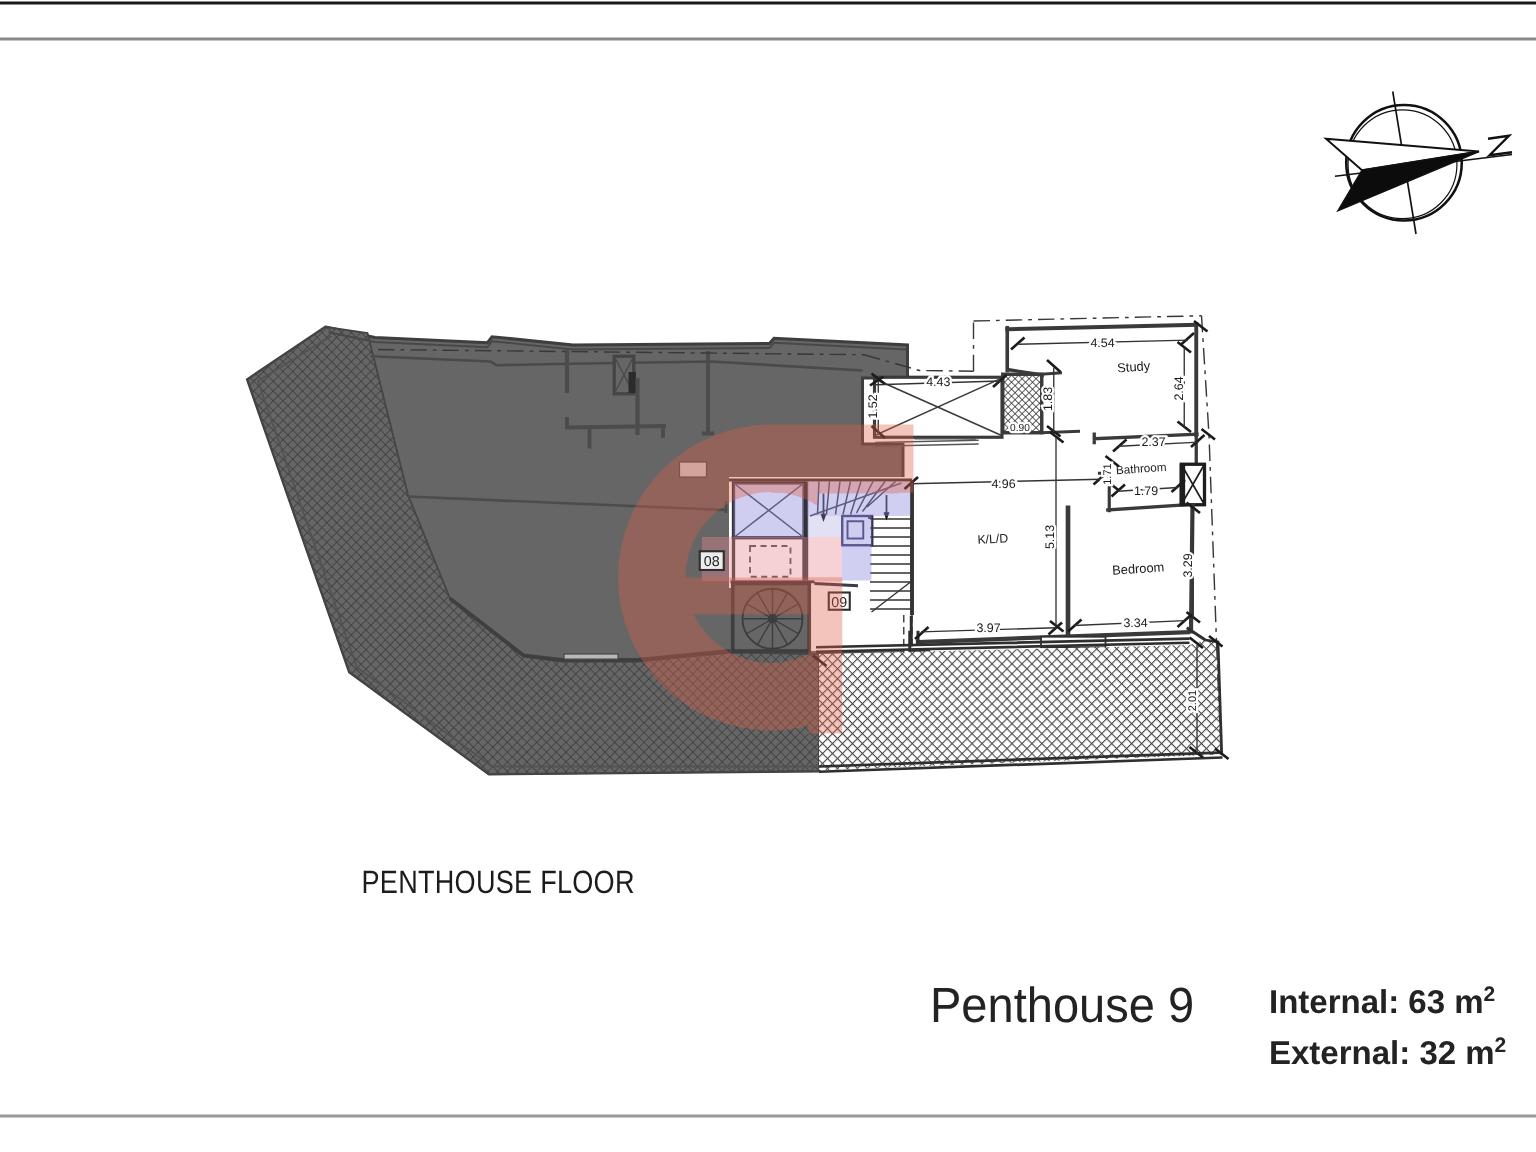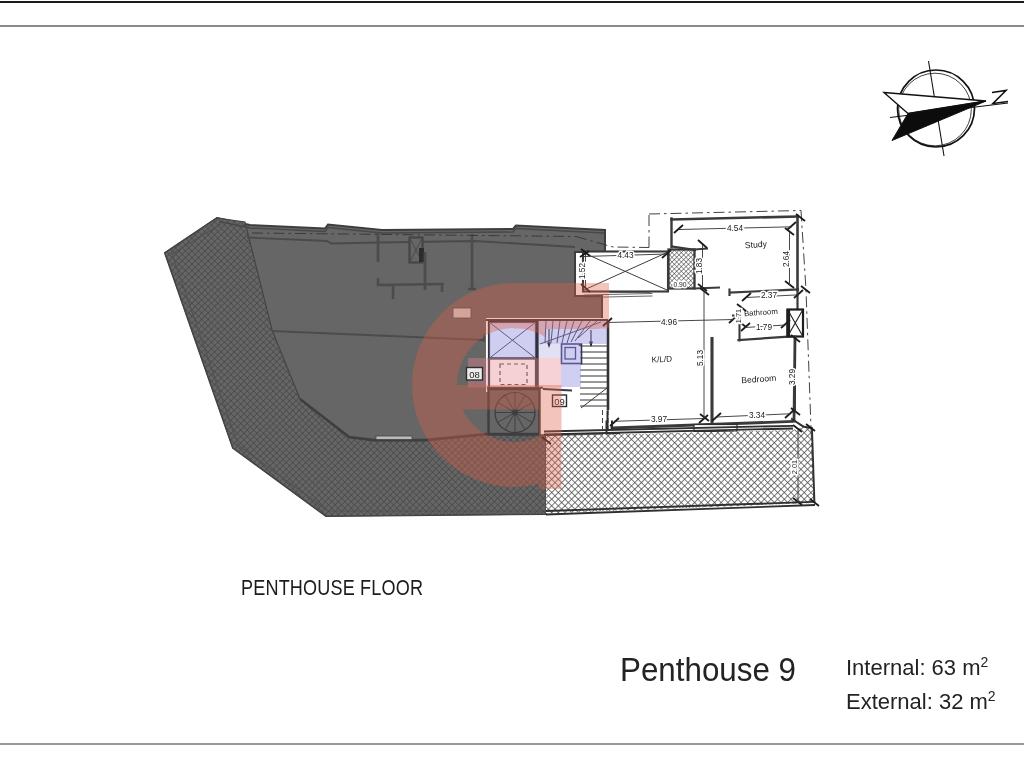--- a/index.html
+++ b/index.html
@@ -320,13 +320,13 @@
 <polygon points="884,92.5 986,101 908,113.5" fill="#ffffff" stroke="#111" stroke-width="1.3"></polygon>
 <polygon points="986,101 892,140.5 908,113.5" fill="#0c0c0c" stroke="#111" stroke-width="1"></polygon>
 <path d="M992,92.5 L1006,90.5 L993,103.5 L1008,101.5" fill="none" stroke="#111" stroke-width="1.6"></path>
 </g>
 </svg>
 
 <div class="abs" style="left:241px;top:575.5px;font-size:21.5px;color:#1c1c1c;letter-spacing:0.2px;transform:scaleX(0.84);transform-origin:left top;">PENTHOUSE FLOOR</div>
 
 <div class="abs" style="left:620px;top:651px;font-size:33px;color:#232323;transform:scaleX(0.95);transform-origin:left top;">Penthouse 9</div>
 
-<div class="abs" style="left:846px;top:648px;font-size:22px;color:#232323;line-height:29px;transform:scaleX(1.0);transform-origin:left top;">Internal: 63 m<sup style="font-size:14px;">2</sup><br>External: 32 m<sup style="font-size:14px;">2</sup></div>
+<div class="abs" style="left:846px;top:648px;font-size:22px;color:#232323;line-height:29px;transform:scaleX(1.0);transform-origin:left top;font-weight:bold;">Internal: 63 m<sup style="font-size:14px;">2</sup><br>External: 32 m<sup style="font-size:14px;">2</sup></div>
 
 </body></html>

